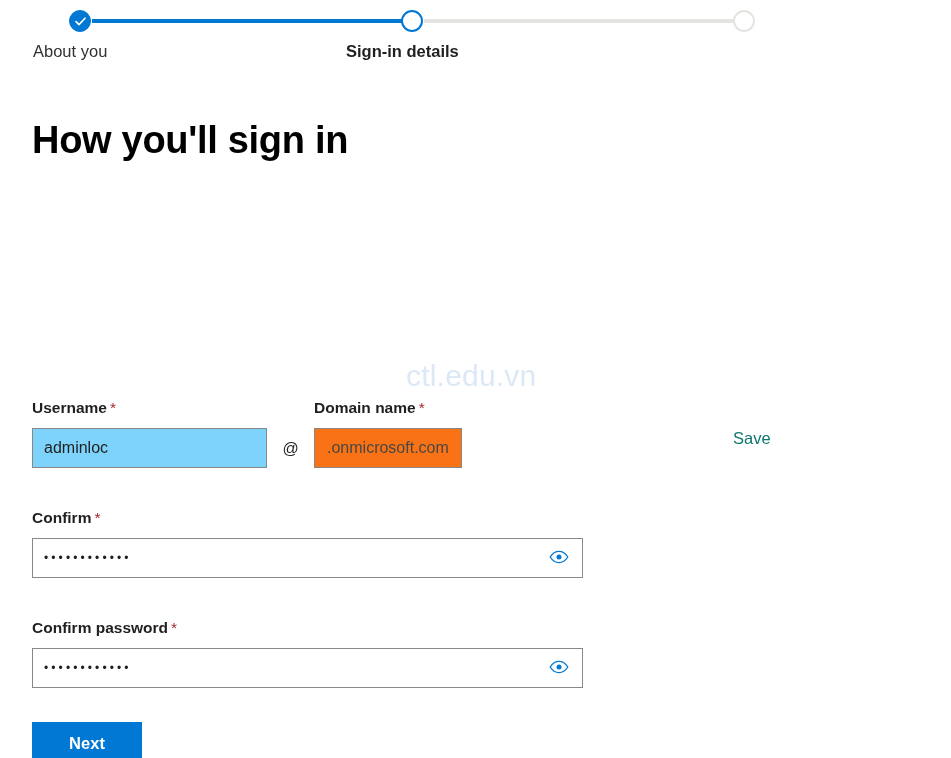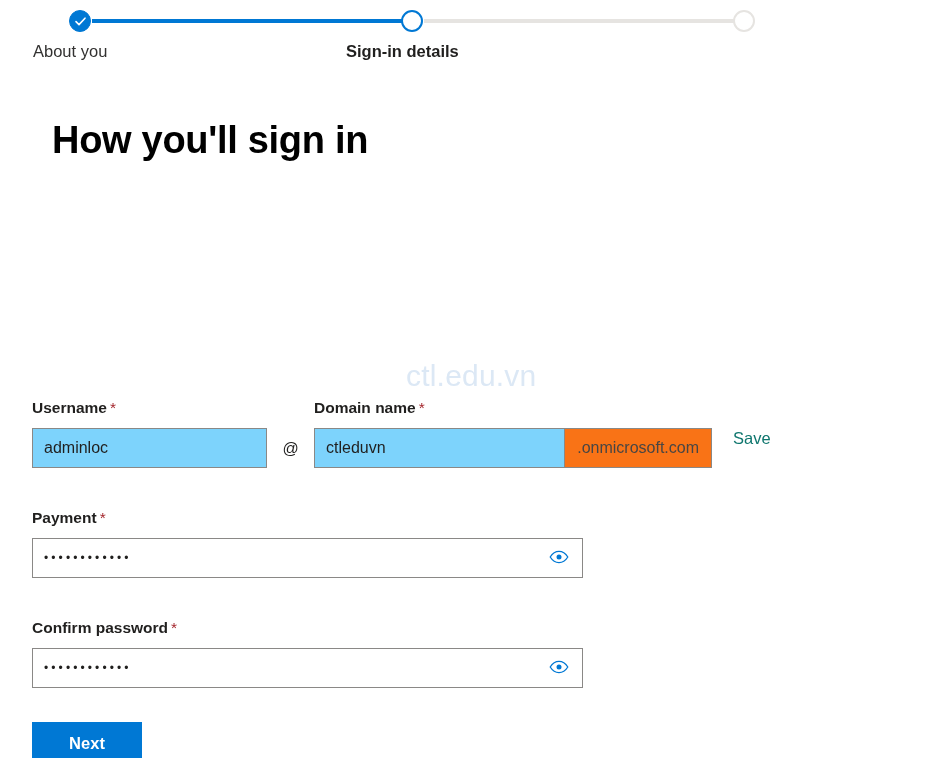--- a/index.html
+++ b/index.html
@@ -74,21 +74,21 @@
     white-space: nowrap;
     line-height: 22px;
   }
   .step-label.active {
     font-weight: bold;
     color: #201f1e;
   }
 
   
   .content {
-    padding-left: 52px;
+    padding-left: 32px;
   }
   .page-title {
     margin: 0;
     padding-top: 45px;
     font-size: 38px;
     line-height: 46px;
     font-weight: bold;
     letter-spacing: -0.3px;
     color: #000000;
   }
@@ -287,34 +287,31 @@
       </div>
     </div>
 
     <div class="col-at">@</div>
 
     <div class="col-domain">
       <span class="field-label">
         <span>Domain name</span><span class="req">*</span>
       </span>
       <div class="domain-wrap">
-        <div class="input-box">
-          <input type="text" spellcheck="false" value="ctleduvn" style="">
-        </div>
         <div class="suffix">.onmicrosoft.com</div>
       </div>
     </div>
 
     <a class="save-link" href="#">Save</a>
   </div>
 
   
   <div class="field-block">
     <span class="field-label">
-      <span>Payment</span><span class="req">*</span>
+      <span>Confirm</span><span class="req">*</span>
     </span>
     <div class="pw-box">
       <div class="pw-dots">••••••••••••</div>
       <button class="reveal-btn">
         <span>
           <svg width="20" height="14" viewBox="0 0 20 14" aria-hidden="true">
             <path d="M1.2 7C3.6 3.2 6.6 1.4 10 1.4s6.4 1.8 8.8 5.6c-2.4 3.8-5.4 5.6-8.8 5.6S3.6 10.8 1.2 7z" fill="none" stroke="#0078d4" stroke-width="1.3"></path>
             <circle cx="10" cy="7" r="2.5" fill="#0078d4"></circle>
           </svg>
         </span>

